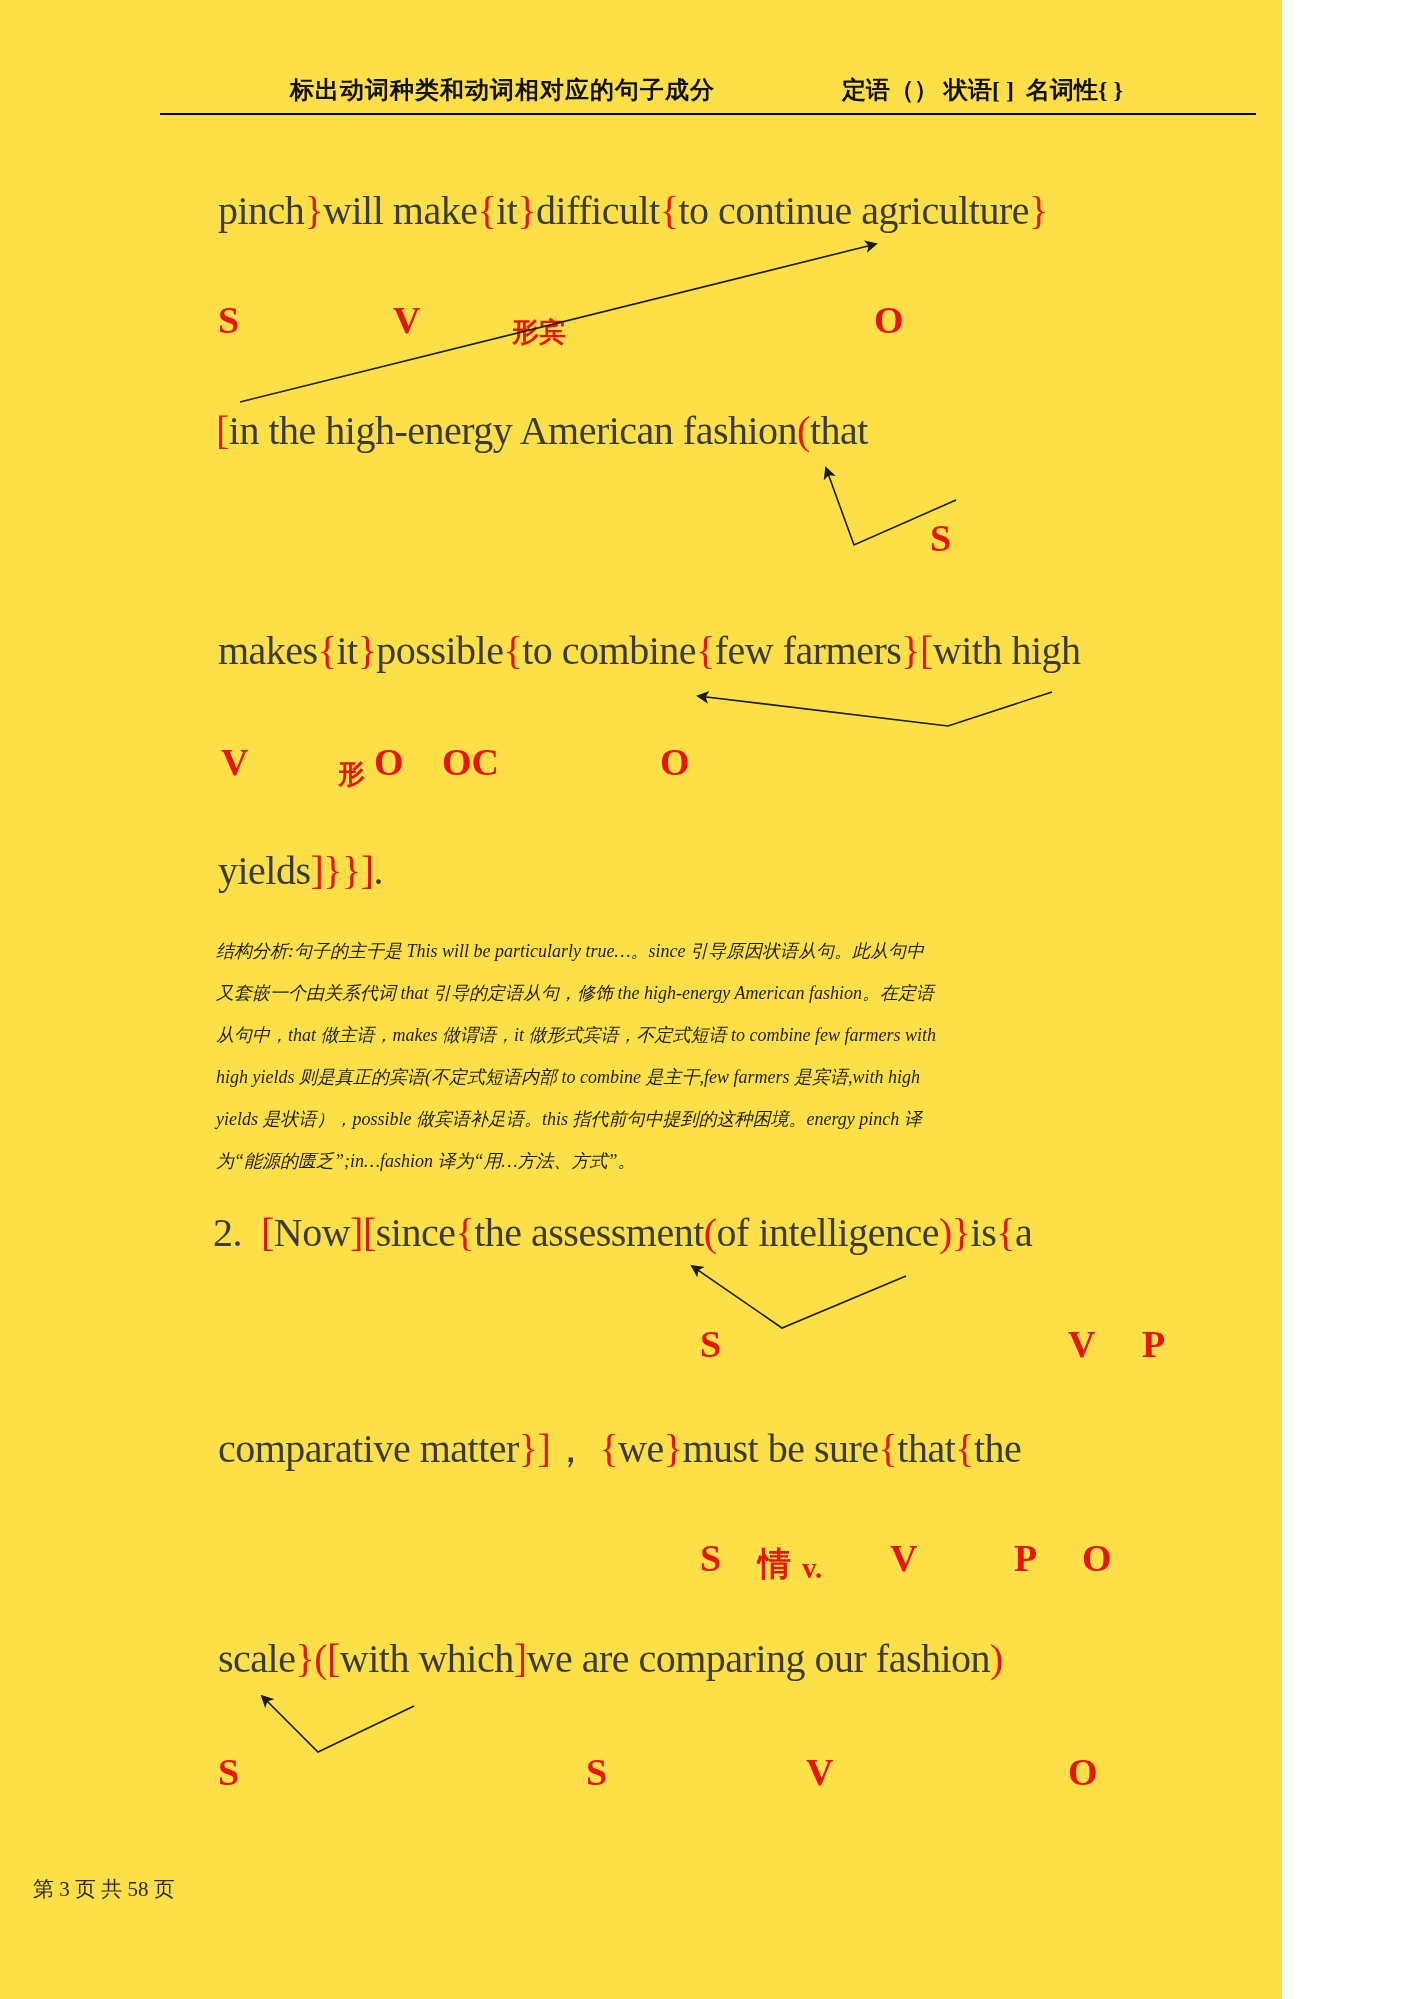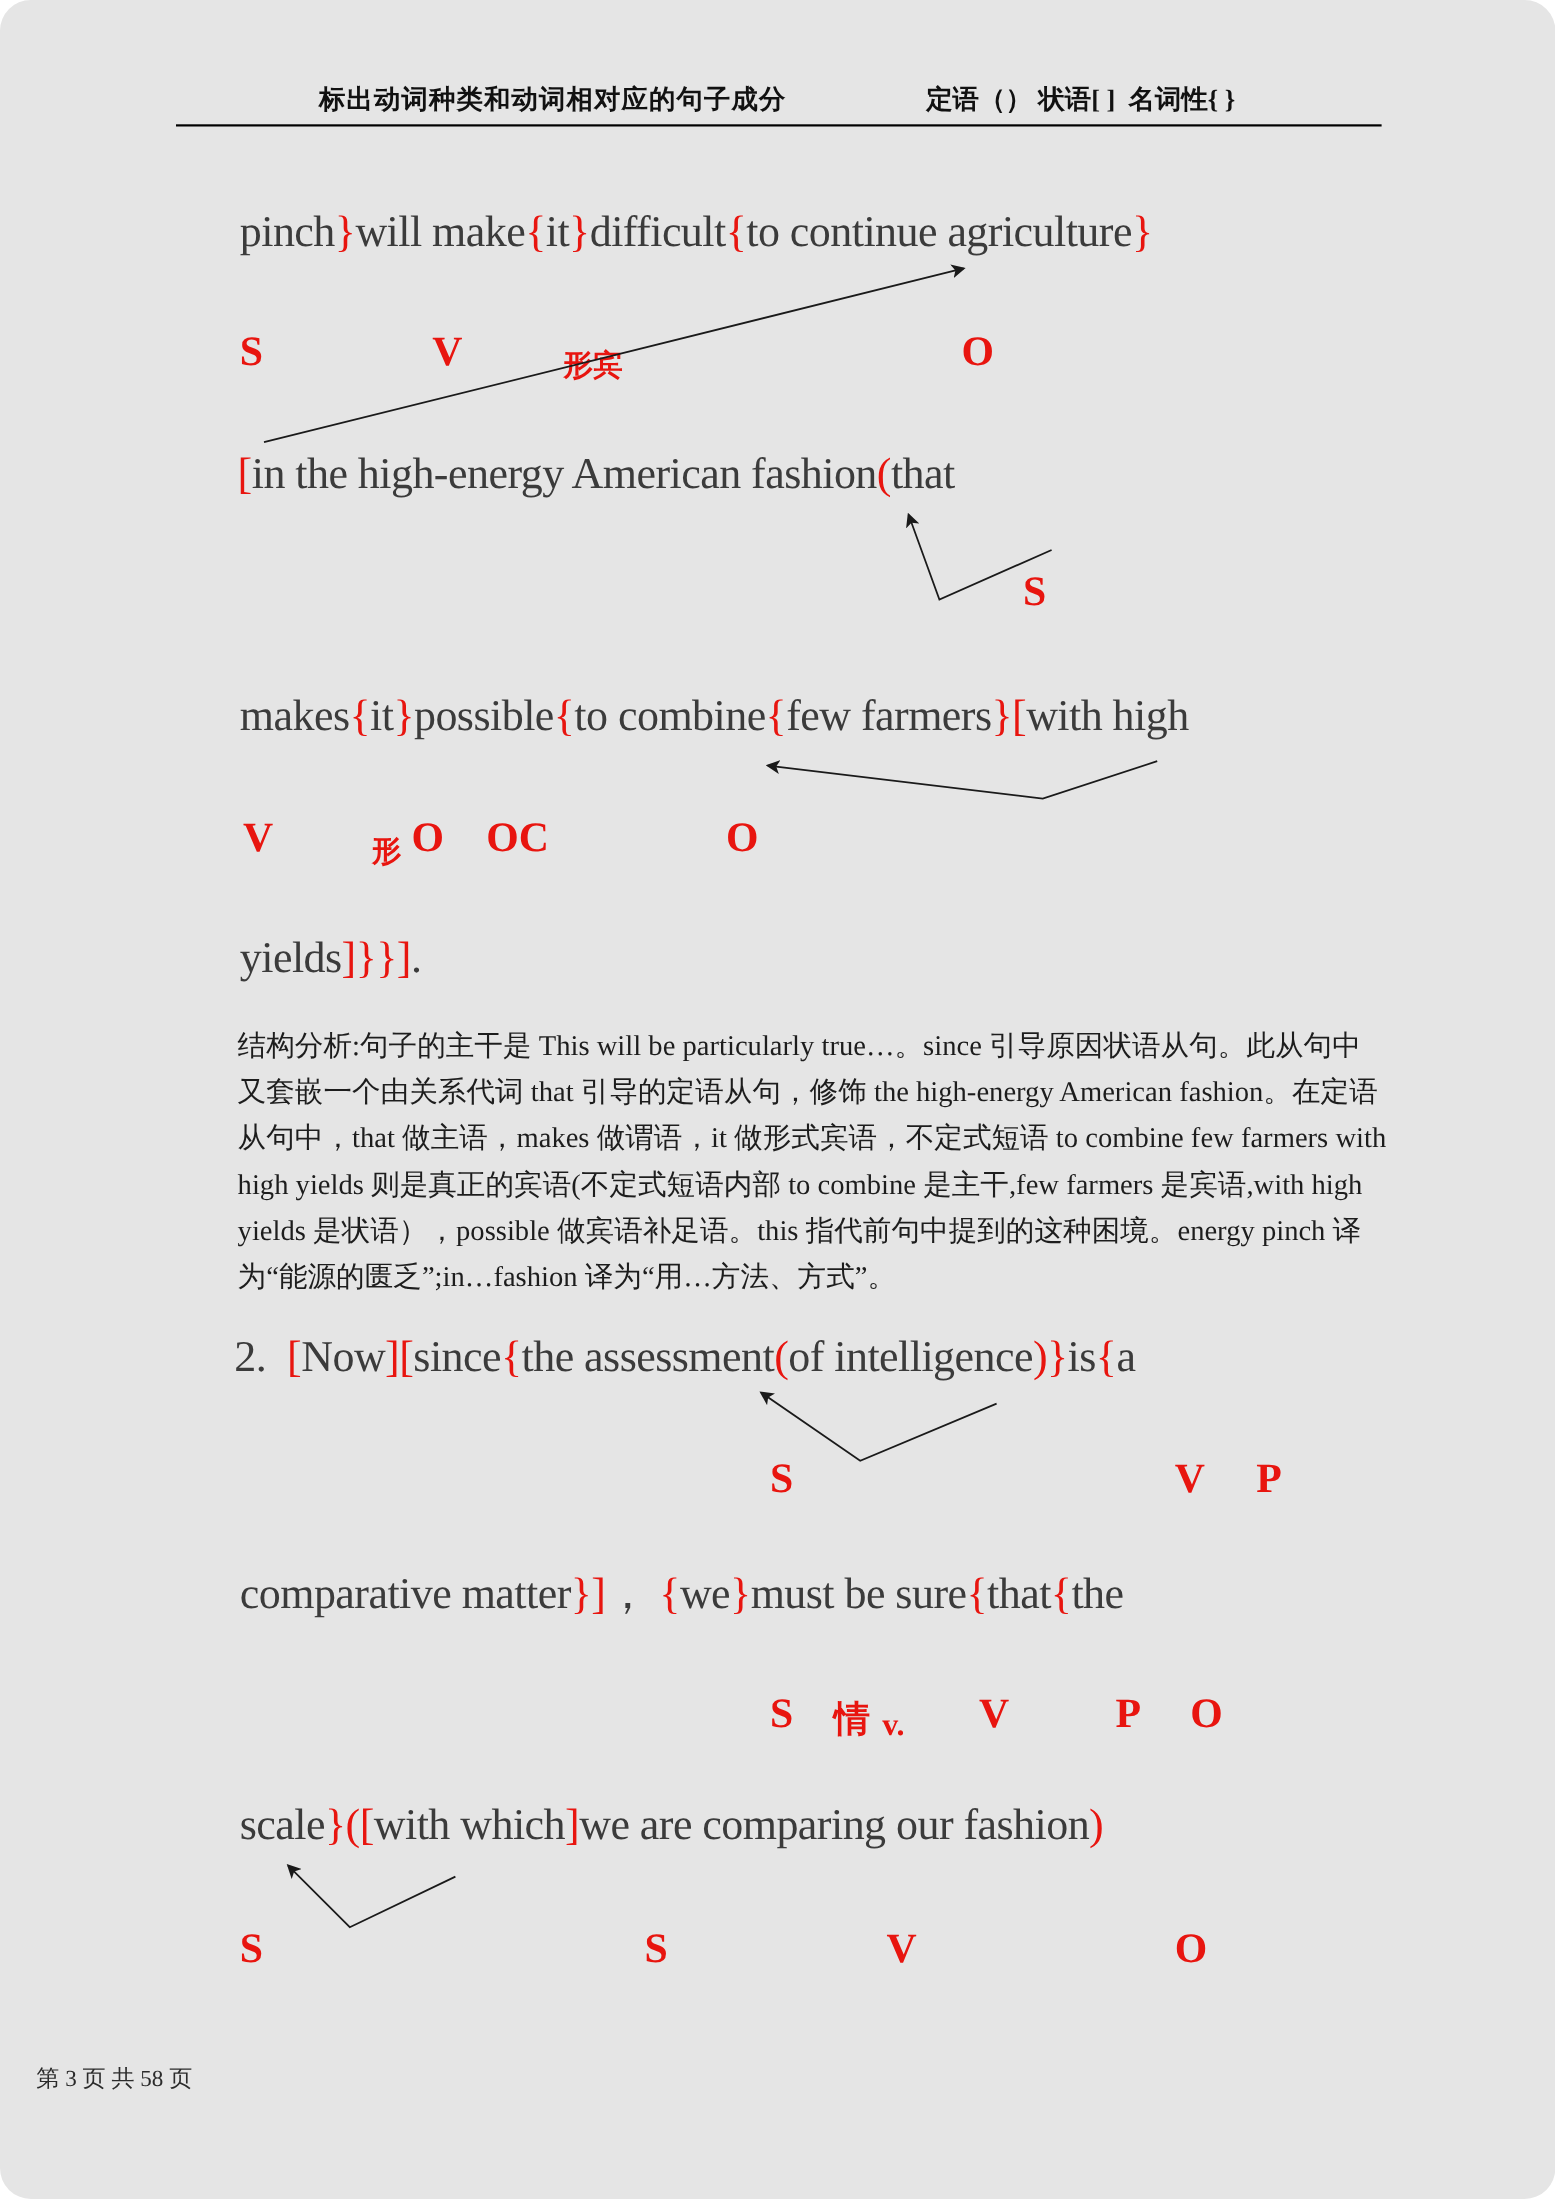--- a/index.html
+++ b/index.html
@@ -1,17 +1,17 @@
 <!DOCTYPE html>
 <html><head>
 <meta charset="utf-8">
 <style>
   html,body{margin:0;padding:0;background:#ffffff;}
-  .page{position:relative;width:1414px;height:1999px;background:#e5e5e5;overflow:hidden;
-        font-family:"Liberation Serif",serif;border-radius:28px;}
+  .page{position:relative;width:1282px;height:1999px;background:#fde047;overflow:hidden;
+        font-family:"Liberation Serif",serif;}
   
   .hdr-left{position:absolute;left:290px;top:74px;font-size:24px;font-weight:bold;color:#111;
             white-space:pre;letter-spacing:1px;}
   .hdr-right{position:absolute;left:842px;top:74px;font-size:24px;font-weight:bold;color:#111;
              white-space:pre;}
   .hdr-rule{position:absolute;left:160px;top:113px;width:1096px;height:0;
             border-top:2px solid #000;}
   
   .row{position:absolute;}
   .row.sentence{white-space:pre;font-weight:normal;font-size:40px;line-height:46px;
@@ -19,21 +19,21 @@
   .seg.red{color:#e8150f;}
   .seg.dark{color:#3b3b3b;}
   
   .row.labels{left:0;width:100%;height:48px;}
   .lab{position:absolute;top:0;font-weight:bold;font-size:38px;line-height:44px;
        color:#e8150f;white-space:pre;}
   .lab.cn{font-size:27px;top:12px;}
   .lab.cnbig{font-size:33px;top:6px;}
   .lab.vdot{font-size:29px;top:10px;}
   
-  .row.paragraph{color:#1d1d1d;font-size:26px;}
+  .row.paragraph{color:#1d1d1d;font-size:18px;font-style:italic;}
   .para-line{height:42px;line-height:42px;white-space:pre;}
   
   .arrows-svg{position:absolute;left:0;top:0;pointer-events:none;}
   .arrow{fill:none;stroke:#1a1a1a;stroke-width:1.6px;}
   
   .footer{position:absolute;left:12px;top:1850px;width:100%;
           font-size:21px;color:#2b2b2b;white-space:pre;}
 </style>
 </head>
 <body>

